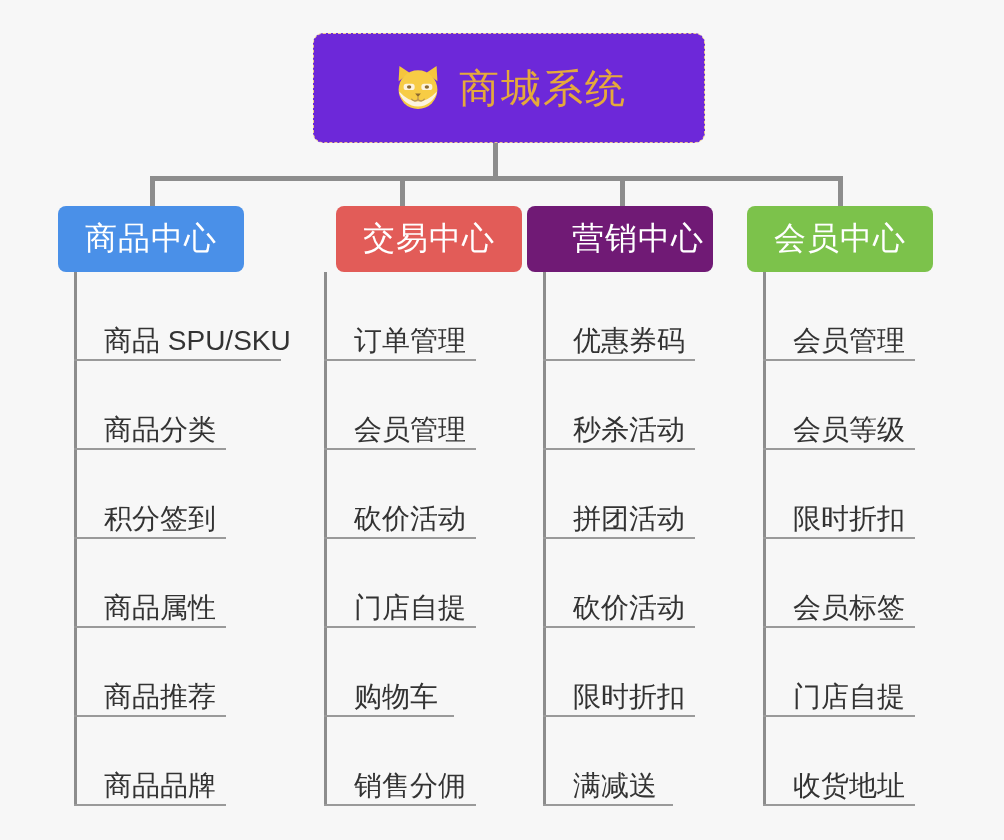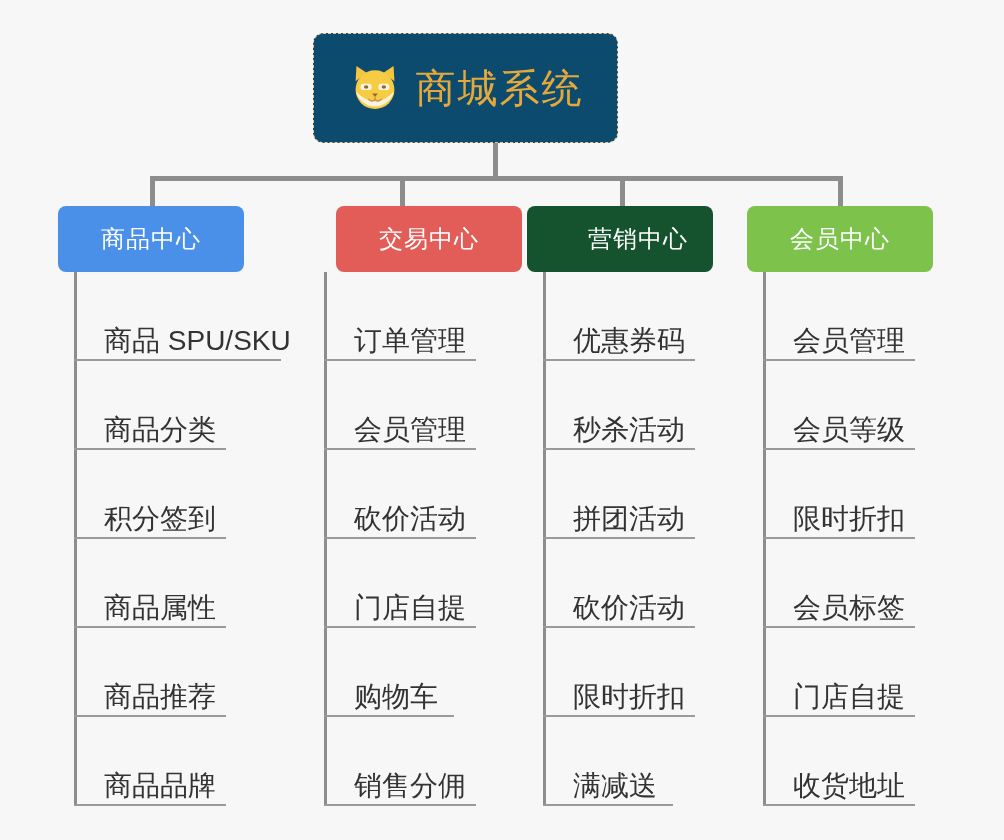--- a/index.html
+++ b/index.html
@@ -21,24 +21,24 @@
     width: 1004px;
     height: 840px;
     background: #f7f7f7;
   }
 
   
   .root-node {
     position: absolute;
     left: 313px;
     top: 33px;
-    width: 305px;
+    width: 392px;
     height: 110px;
     box-sizing: border-box;
-    background: #0c4a6e;
+    background: #6d28d9;
     border: 1px dashed #eccb8e;
     border-radius: 10px;
     display: flex;
     align-items: center;
     justify-content: center;
     gap: 14px;
   }
   .root-logo {
     width: 54px;
     height: 54px;
@@ -67,21 +67,21 @@
     position: absolute;
     top: 206px;
     width: 186px;
     height: 66px;
     box-sizing: border-box;
     border-radius: 8px;
     display: flex;
     align-items: center;
     justify-content: center;
     color: #ffffff;
-    font-size: 24px;
+    font-size: 32px;
     letter-spacing: 1px;
     white-space: nowrap;
     user-select: none;
   }
 
   
   .column {
     position: absolute;
     top: 272px;
     width: 210px;
@@ -156,21 +156,21 @@
   <div class="conn conn-v" style="left:620px; top:176px; height:32px;"></div>
   <div class="conn conn-v" style="left:838px; top:176px; height:32px;"></div>
 
   <div id="cat-boxes">
       <div class="cat-box" style="left: 58px; background: rgb(74, 144, 232);">
         <span>商品中心</span>
       </div>
       <div class="cat-box" style="left: 308px; background: rgb(226, 92, 88); margin-left: 28px;">
         <span>交易中心</span>
       </div>
-      <div class="cat-box" style="left: 527px; background: #14532d; padding-left: 36px;">
+      <div class="cat-box" style="left: 527px; background: #701a75; padding-left: 36px;">
         <span>营销中心</span>
       </div>
       <div class="cat-box" style="left: 747px; background: rgb(124, 194, 75);">
         <span>会员中心</span>
       </div>
     </div>
   <div id="columns">
       <div class="column" style="left: 66px;">
         <div class="spine" style="height: 534px;"></div>
         <div class="leaf">

